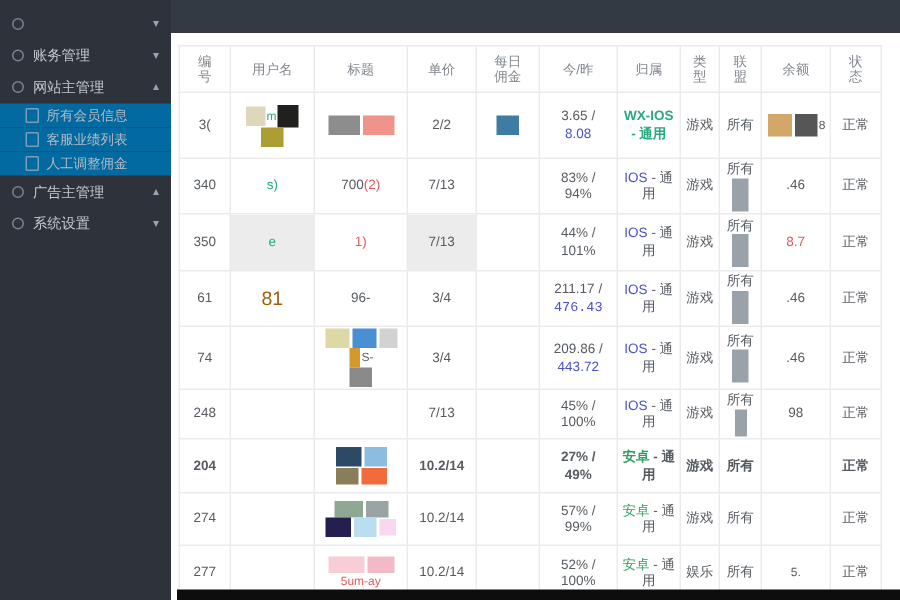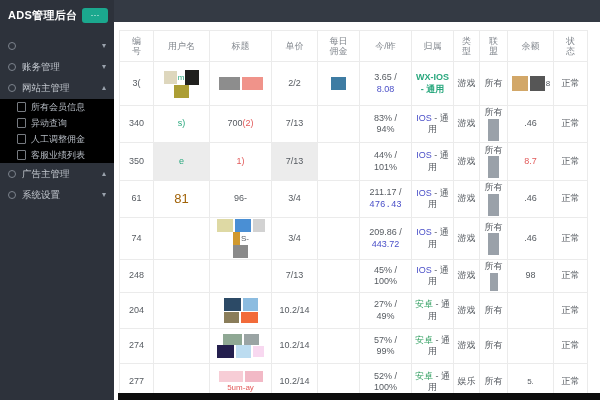--- a/index.html
+++ b/index.html
@@ -6,45 +6,41 @@
   body{width:600px;height:400px;overflow:hidden;position:relative;background:#fff;
        font-family:"Liberation Sans","DejaVu Sans",sans-serif;}
   .topbar{position:absolute;left:0;top:0;width:600px;height:22px;background:#343a44;}
   .sidebar{position:absolute;left:0;top:0;width:114px;height:400px;background:#2d323b;z-index:2;}
   .sidebar-header{height:30px;display:flex;align-items:center;justify-content:space-between;padding:0 6px 0 8px;}
   .app-title{color:#ffffff;font-weight:bold;font-size:11px;letter-spacing:.3px;}
   .menu-btn{background:#1ba88e;border:none;color:#eafaf5;font-size:9px;line-height:1;border-radius:3px;
             width:26px;height:15px;cursor:pointer;padding:0;}
   .nav{margin-top:6px;}
   .nav-item{display:flex;align-items:center;color:#c3c8cf;font-size:9.5px;height:20px;padding:0 8px;cursor:pointer;margin:1px 0;}
-  .nav-item.child{font-size:9px;height:16px;padding-left:17px;color:#b6bcc4;background:#000000;margin:0;}
+  .nav-item.child{font-size:9px;height:16px;padding-left:17px;color:#b6bcc4;background:#0369a1;margin:0;}
   .nav-item.active{background:#17a189;color:#fff;height:19px;}
   .circle-icon{display:inline-block;width:6px;height:6px;border:1px solid #7c838d;border-radius:50%;margin-right:6px;flex:none;}
   .doc-icon{display:inline-block;width:7px;height:8px;border:1px solid currentColor;border-radius:1px;margin-right:5px;flex:none;opacity:.65;}
   .caret{margin-left:auto;font-size:8px;color:#9aa2ac;line-height:1;}
   .nav-label{white-space:nowrap;overflow:hidden;}
   .main{position:absolute;left:114px;top:22px;width:486px;height:378px;background:#fff;
         padding:8px 0 0 5px;box-sizing:border-box;}
   table.data-table{border-collapse:collapse;table-layout:fixed;font-size:9px;color:#565b61;}
   .data-table th,.data-table td{border:1px solid #ebebeb;text-align:center;padding:1px 2px;overflow:hidden;vertical-align:middle;}
   .data-table th{color:#82878e;font-weight:normal;height:28px;white-space:pre-line;line-height:1.15;background:#fff;}
   .data-table td{line-height:1.25;}
   .blk{display:inline-block;vertical-align:middle;margin:0 1px;}
   .bottom-strip{position:absolute;left:118px;bottom:0;width:482px;height:7px;background:#0d0d0d;z-index:3;}
 </style>
 </head>
 <body>
 
 <div class="topbar"></div>
 
 <aside class="sidebar">
-  <div class="sidebar-header">
-    <span class="app-title">ADS管理后台</span>
-    <button class="menu-btn">···</button>
-  </div>
   <nav class="nav">
       <div class="nav-item parent">
         <span class="circle-icon"></span>
         <span class="nav-label"></span>
         <span class="caret">▾</span>
       </div>
       <div class="nav-item parent">
         <span class="circle-icon"></span>
         <span class="nav-label">账务管理</span>
         <span class="caret">▾</span>
@@ -53,29 +49,25 @@
         <span class="circle-icon"></span>
         <span class="nav-label">网站主管理</span>
         <span class="caret">▴</span>
       </div>
       <div class="nav-item child">
         <span class="doc-icon"></span>
         <span class="nav-label">所有会员信息</span>
       </div>
       <div class="nav-item child">
         <span class="doc-icon"></span>
-        <span class="nav-label">异动查询</span>
+        <span class="nav-label">客服业绩列表</span>
       </div>
       <div class="nav-item child">
         <span class="doc-icon"></span>
         <span class="nav-label">人工调整佣金</span>
-      </div>
-      <div class="nav-item child">
-        <span class="doc-icon"></span>
-        <span class="nav-label">客服业绩列表</span>
       </div>
       <div class="nav-item parent">
         <span class="circle-icon"></span>
         <span class="nav-label">广告主管理</span>
         <span class="caret">▴</span>
       </div>
       <div class="nav-item parent">
         <span class="circle-icon"></span>
         <span class="nav-label">系统设置</span>
         <span class="caret">▾</span>
@@ -190,21 +182,21 @@
           <td></td>
           <td><span>7/13</span></td>
           <td></td>
           <td><span>45% /</span><br><span>100%</span></td>
           <td><span style="color: rgb(75, 80, 200);">IOS </span><span>- 通用</span></td>
           <td><span>游戏</span></td>
           <td><span>所有</span><span class="blk" style="background: rgb(154, 161, 169); width: 8px; height: 18px;"></span></td>
           <td><span>98</span></td>
           <td><span>正常</span></td>
         </tr>
-        <tr style="height: 36px;">
+        <tr style="height: 36px; font-weight: bold;">
           <td><span>204</span></td>
           <td></td>
           <td><span class="blk" style="background: rgb(44, 74, 102); width: 17px; height: 13px;"></span><span class="blk" style="background: rgb(140, 188, 224); width: 15px; height: 13px;"></span><br><span class="blk" style="background: rgb(138, 125, 90); width: 15px; height: 11px;"></span><span class="blk" style="background: rgb(242, 107, 58); width: 17px; height: 11px;"></span></td>
           <td><span>10.2/14</span></td>
           <td></td>
           <td><span>27% /</span><br><span>49%</span></td>
           <td><span style="color: rgb(47, 158, 95);">安卓 </span><span>- 通用</span></td>
           <td><span>游戏</span></td>
           <td><span>所有</span></td>
           <td></td>

